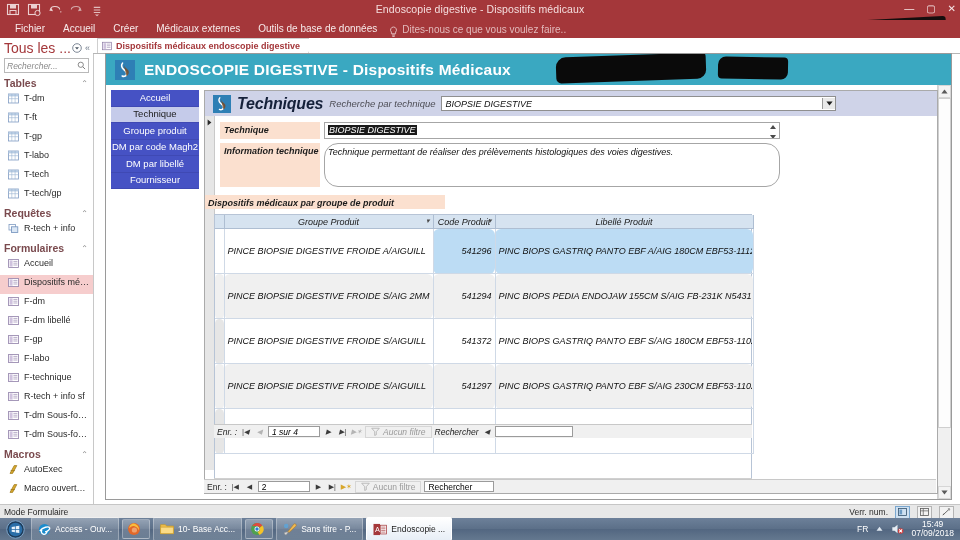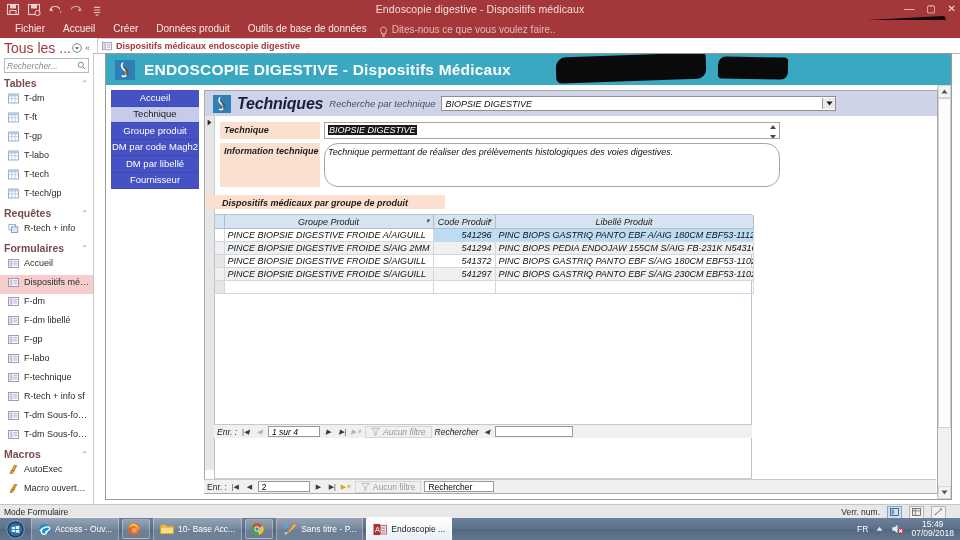--- a/index.html
+++ b/index.html
@@ -158,38 +158,38 @@
     font-size:9px;color:#111;box-sizing:border-box;padding:2px 3px;
     overflow:hidden;
   }
   .selhl{background:#1a1a1a;color:#ffffff;padding:0 1px;}
   .spin{
     position:absolute;right:1px;top:1px;width:9px;height:16px;
     display:flex;flex-direction:column;justify-content:space-between;
   }
   .section-title{
     position:absolute;background:#fbe0cf;font-size:9px;font-weight:bold;color:#1c1c1c;
-    padding:3px 0 0 17px;box-sizing:border-box;
+    padding:3px 0 0 3px;box-sizing:border-box;
   }
 
   
   .sheet{
     position:absolute;left:9px;top:25px;width:536px;height:354px;
     border:1px solid #b7c4d6;box-sizing:border-box;background:#ffffff;
   }
   table.ds{border-collapse:collapse;width:100%;table-layout:fixed;}
   table.ds th{
     background:#d6e3f0;border:1px solid #aebed2;border-top:none;border-left:none;
     font-size:9px;font-weight:normal;color:#1b1b1b;height:13px;padding:0 2px;
     text-align:center;position:relative;
   }
   table.ds th .sortcar{position:absolute;right:3px;top:2px;color:#4a4a4a;font-size:7px;}
   table.ds td{
     border-bottom:1px solid #cfd9e6;border-right:1px solid #cfd9e6;
-    font-size:9px;color:#101010;height:12px;padding:0 3px;white-space:nowrap;overflow:hidden;
+    font-size:9px;color:#101010;height:12px;padding:16px 3px;white-space:nowrap;overflow:hidden;border-radius:6px;
   }
   table.ds tr.alt td{background:#f0f0f0;}
   table.ds td.selcell{background:#bcdcf4;}
   table.ds tr.cur td{background:#bcdcf4;}
   table.ds tr.cur td.first{background:#ffffff;}
   td.num{text-align:right;}
   td.rowhead{
     background:#e6e6e6;border-right:1px solid #c9c9c9;width:9px;padding:0;
   }
 
@@ -227,21 +227,21 @@
     position:absolute;left:98px;top:478px;width:732px;height:14px;
   }
 
   
   .statusbar{
     position:absolute;left:0;top:504px;width:960px;height:14px;
     background:#e8e8e8;border-top:1px solid #c6c6c6;
     display:flex;align-items:center;
   }
   .statusbar .mode{font-size:8.5px;color:#262626;padding-left:4px;}
-  .statusbar .right{margin-left:auto;display:flex;align-items:center;gap:7px;padding-right:14px;}
+  .statusbar .right{margin-left:auto;display:flex;align-items:center;gap:7px;padding-right:6px;}
   .statusbar .right span{font-size:8.5px;color:#2b2b2b;}
   .vbtn{width:13px;height:11px;border:1px solid #b4b4b4;background:#f2f2f2;display:flex;align-items:center;justify-content:center;}
   .vbtn.on{background:#cfe0f0;border-color:#7aa7cf;}
 
   
   .taskbar{
     position:absolute;left:0;top:518px;width:960px;height:22px;
     background:linear-gradient(180deg,#6d8099 0%,#5c7089 48%,#536781 52%,#64788f 100%);
     display:flex;align-items:center;
   }
@@ -304,21 +304,21 @@
       <span>▢</span>
       <span>✕</span>
     </div>
   </div>
 
   <div class="ribbon">
     <div class="tabs">
       <div class="tab">Fichier</div>
       <div class="tab">Accueil</div>
       <div class="tab">Créer</div>
-      <div class="tab">Données produit</div>
+      <div class="tab">Médicaux externes</div>
       <div class="tab">Outils de base de données</div>
       <div class="tell">
         <svg class="bulb" width="9" height="12" viewBox="0 0 9 12">
             <path d="M4.5 1 A3 3 0 0 1 6.6 6.1 L6.6 7.8 L2.4 7.8 L2.4 6.1 A3 3 0 0 1 4.5 1 Z" fill="none" stroke="#e2b9ba" stroke-width="1"></path>
             <path d="M3 9 h3 M3.3 10.4 h2.4" stroke="#e2b9ba" stroke-width="1"></path>
           </svg>
         <span>Dites-nous ce que vous voulez faire..</span>
       </div>
     </div>
   </div>

